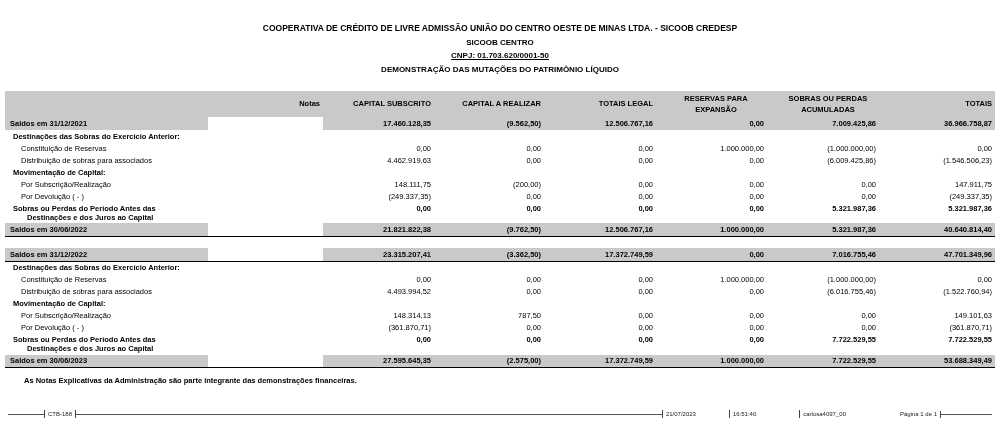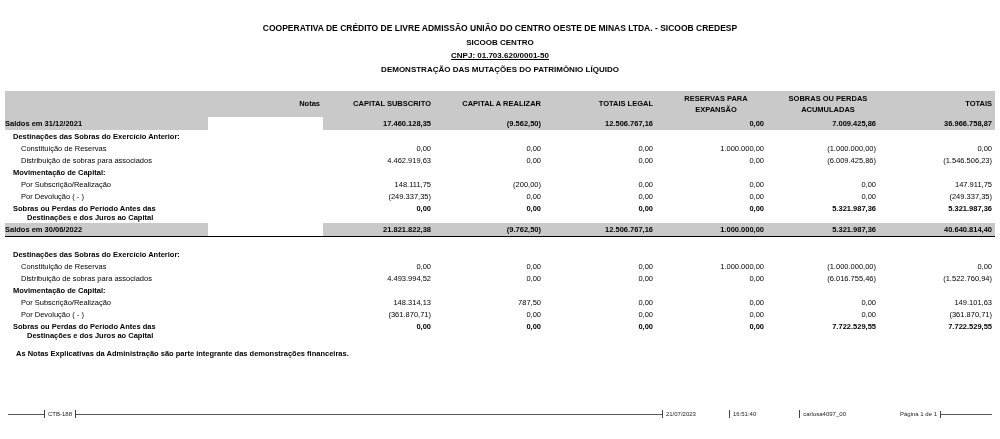--- a/index.html
+++ b/index.html
@@ -21,37 +21,37 @@
   th, td { font-size:7.5px; line-height:9px; overflow:hidden; white-space:nowrap; }
   thead th { background:#c9c9c9; font-weight:bold; text-align:right; vertical-align:middle;
              height:26px; padding:0 3px 1px 0; }
   thead th.c-label { text-align:left; }
   th .hwrap { display:block; width:96px; margin-left:auto; white-space:normal; line-height:11px;text-align:center; }
   td { padding:1.5px 3px 1.5px 0; text-align:right; vertical-align:middle; }
   td.c-label { text-align:left; padding-right:0; }
 
   tr.row-saldo td { background:#c9c9c9; font-weight:bold; height:13px; }
   tr.row-saldo td.c-notas { background:#fff; }
-  tr.row-saldo td.c-label { }
+  tr.row-saldo td.c-label { padding-left:5px; }
   tr.row-saldo.bordered td { border-bottom:1px solid #000;margin-left:46px; }
 
   tr.row-section td { font-weight:bold; height:12px;margin-top:30px; }
   tr.row-section td.c-label { padding-left:8px; }
 
   tr.row-item td { height:12px; font-weight:normal; }
   tr.row-item td.c-label { padding-left:16px;margin-top:46px; }
 
   tr.row-bold2 td { font-weight:bold; vertical-align:top; height:21px;margin-top:17px; }
   tr.row-bold2 td.c-label { padding-left:8px; white-space:normal; }
   tr.row-bold2 .l2 { padding-left:16px; margin-left:-2px; }
 
   tr.row-gap td { height:12px; background:#fff; }
 
   
-  .footnote { font-size:7.5px; font-weight:bold; margin:8px 0 0 16px; }
+  .footnote { font-size:7.5px; font-weight:bold; margin:8px 0 0 24px; }
 
   
   .footer-strip { position:absolute; left:8px; right:8px; top:409px; height:10px;
                   display:flex; align-items:center; }
   .fline { border-top:1px solid #555; height:0; }
   .fcell { font-size:6px; color:#222; padding:0 3px; line-height:8px; white-space:nowrap; }
   .bar-l { border-left:1px solid #444; }
   .bar-r { border-right:1px solid #444; }
   .fsp { height:1px; }
 </style>
@@ -170,20 +170,30 @@
           <td>21.821.822,38</td>
           <td>(9.762,50)</td>
           <td>12.506.767,16</td>
           <td>1.000.000,00</td>
           <td>5.321.987,36</td>
           <td>40.640.814,40</td>
         </tr>
         <tr class="row-gap">
           <td colspan="8"></td>
         </tr>
+        <tr class="row-saldo bordered">
+          <td class="c-label">Saldos em 31/12/2022</td>
+          <td class="c-notas"></td>
+          <td>23.315.207,41</td>
+          <td>(3.362,50)</td>
+          <td>17.372.749,59</td>
+          <td>0,00</td>
+          <td>7.016.755,46</td>
+          <td>47.701.349,96</td>
+        </tr>
         <tr class="row-section">
           <td class="c-label" colspan="8">Destinações das Sobras do Exercício Anterior:</td>
         </tr>
         <tr class="row-item">
           <td class="c-label">Constituição de Reservas</td>
           <td class="c-notas"></td>
           <td>0,00</td>
           <td>0,00</td>
           <td>0,00</td>
           <td>1.000.000,00</td>
@@ -228,20 +238,30 @@
             <div>Sobras ou Perdas do Período Antes das</div>
             <div class="l2">Destinações e dos Juros ao Capital</div>
           </td>
           <td class="c-notas"></td>
           <td>0,00</td>
           <td>0,00</td>
           <td>0,00</td>
           <td>0,00</td>
           <td>7.722.529,55</td>
           <td>7.722.529,55</td>
+        </tr>
+        <tr class="row-saldo bordered">
+          <td class="c-label">Saldos em 30/06/2023</td>
+          <td class="c-notas"></td>
+          <td>27.595.645,35</td>
+          <td>(2.575,00)</td>
+          <td>17.372.749,59</td>
+          <td>1.000.000,00</td>
+          <td>7.722.529,55</td>
+          <td>53.688.349,49</td>
         </tr>
       </tbody>
   </table>
 
   <div class="footnote">As Notas Explicativas da Administração são parte integrante das demonstrações financeiras.</div>
 
   <div class="footer-strip">
     <span class="fline" style="width:36px"></span>
     <span class="fcell bar-l bar-r">CTB-188</span>
     <span class="fline" style="flex:1"></span>

